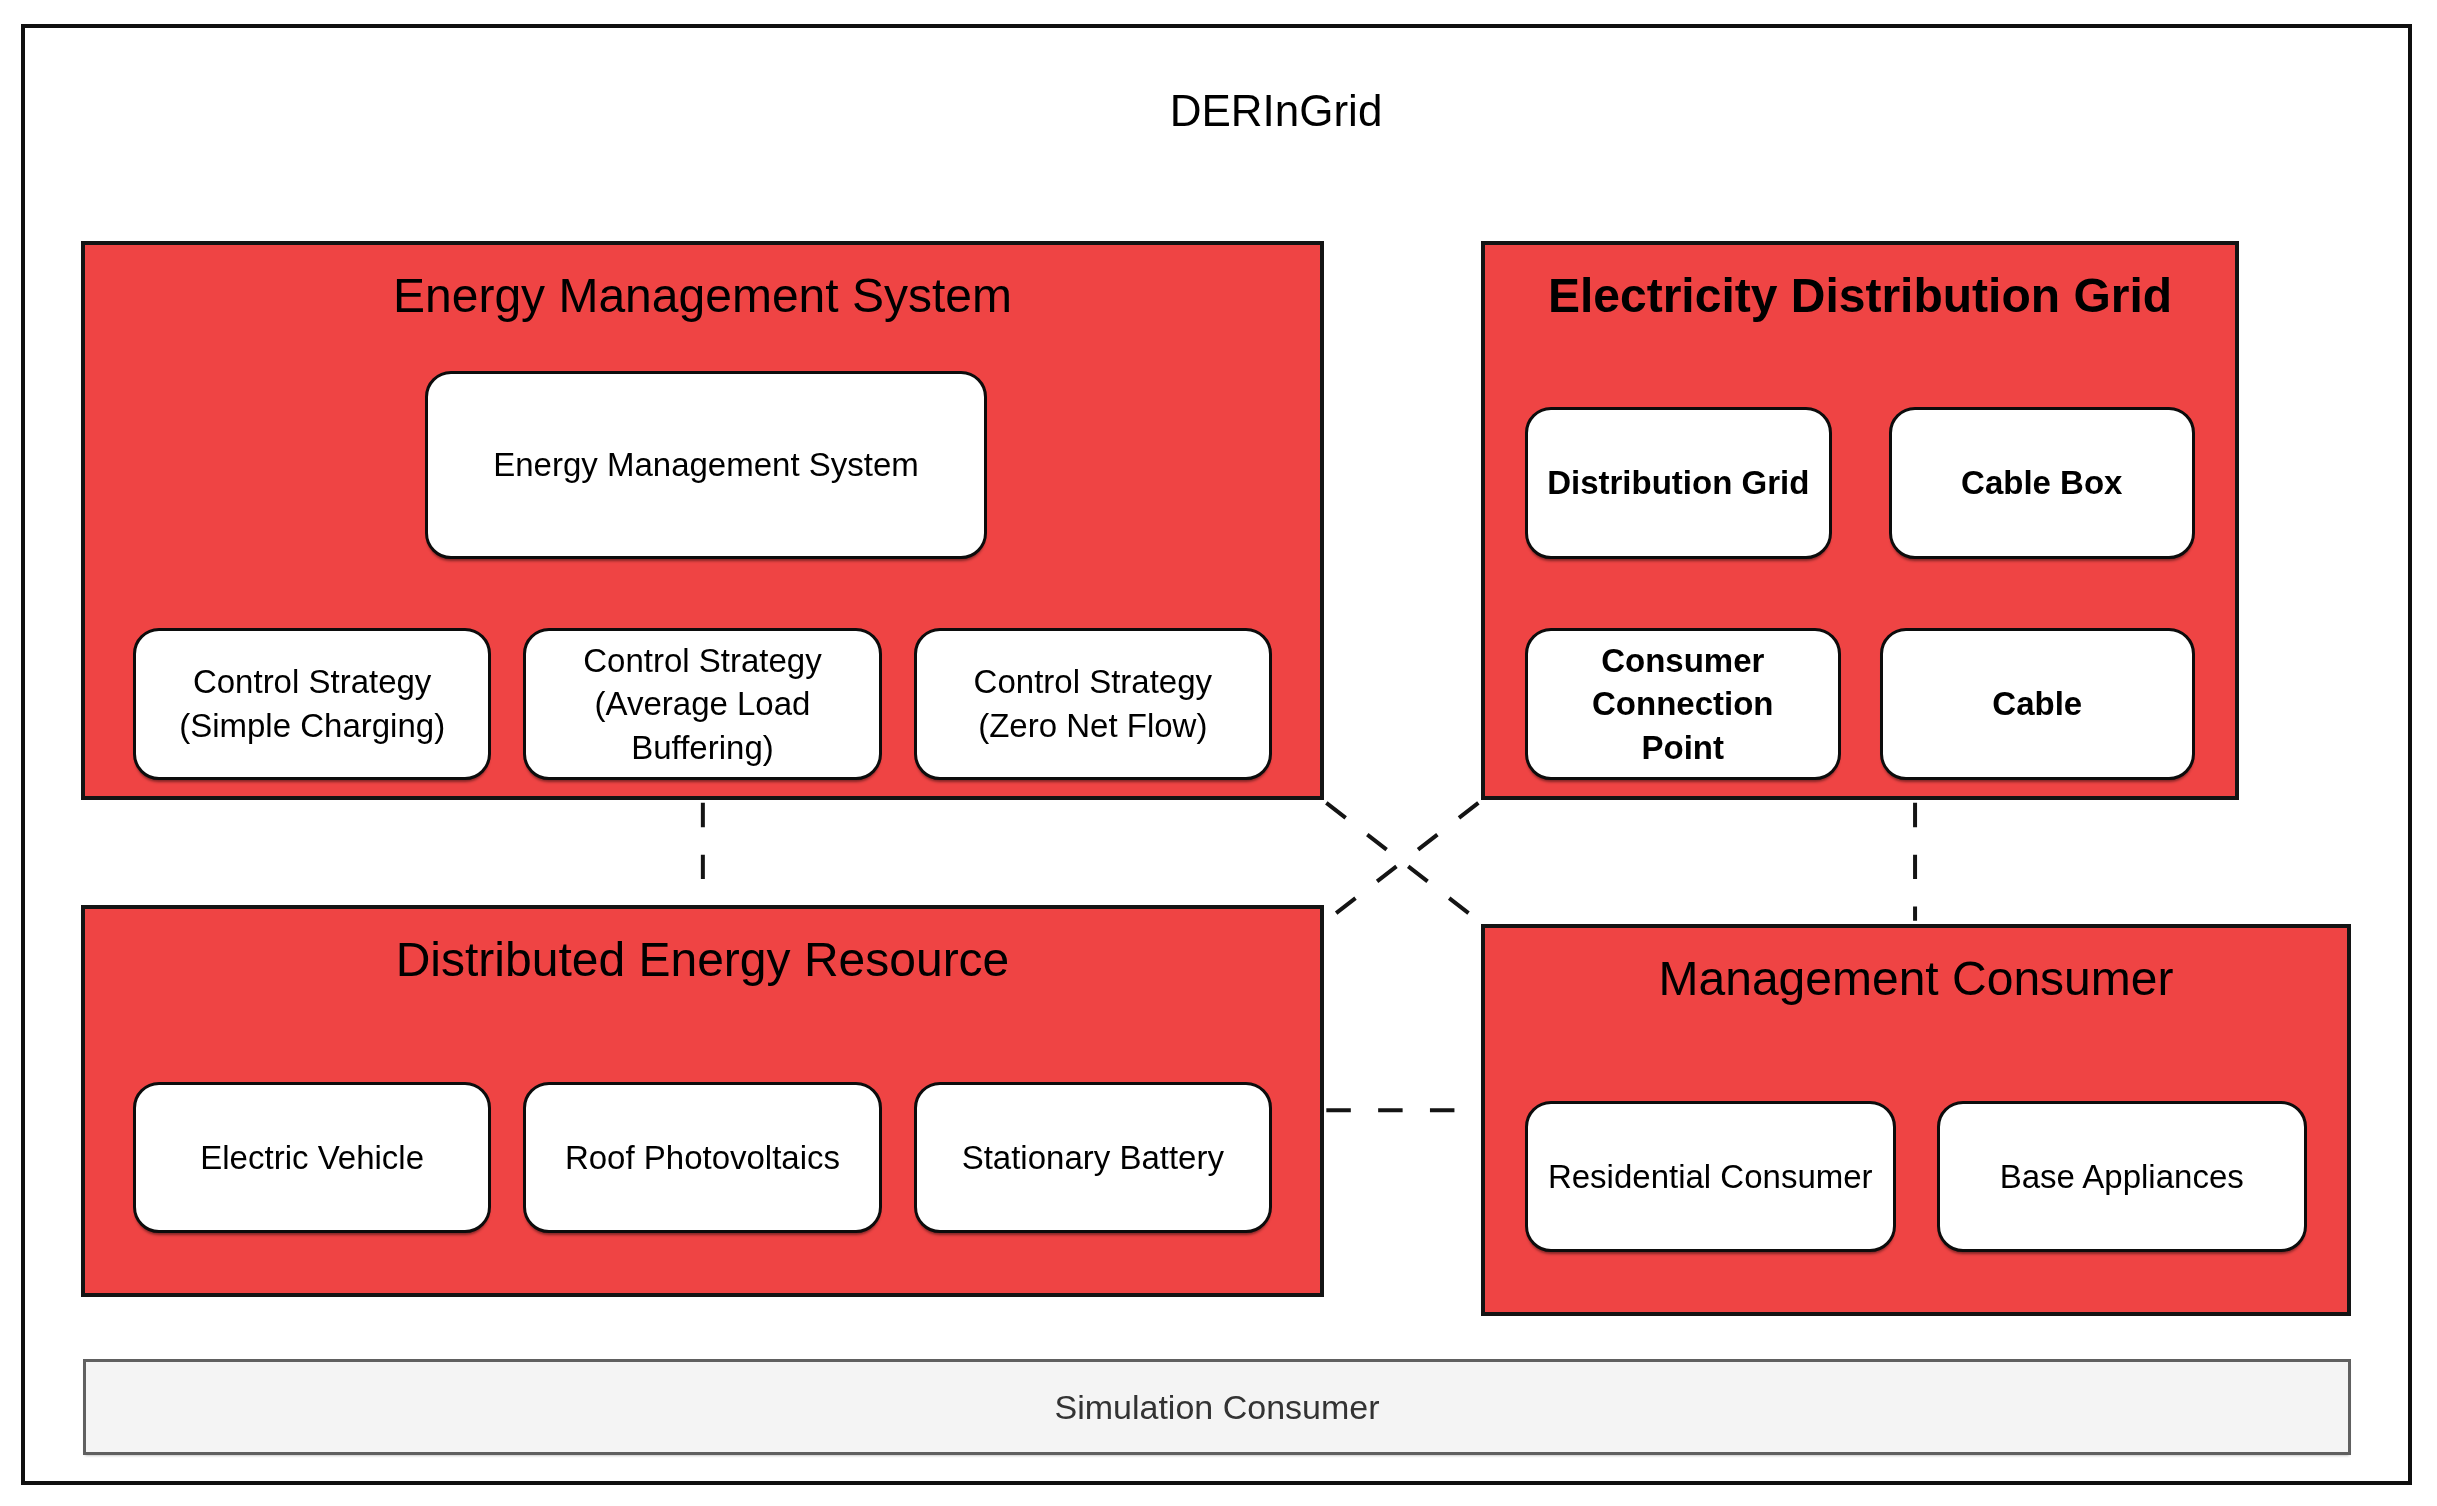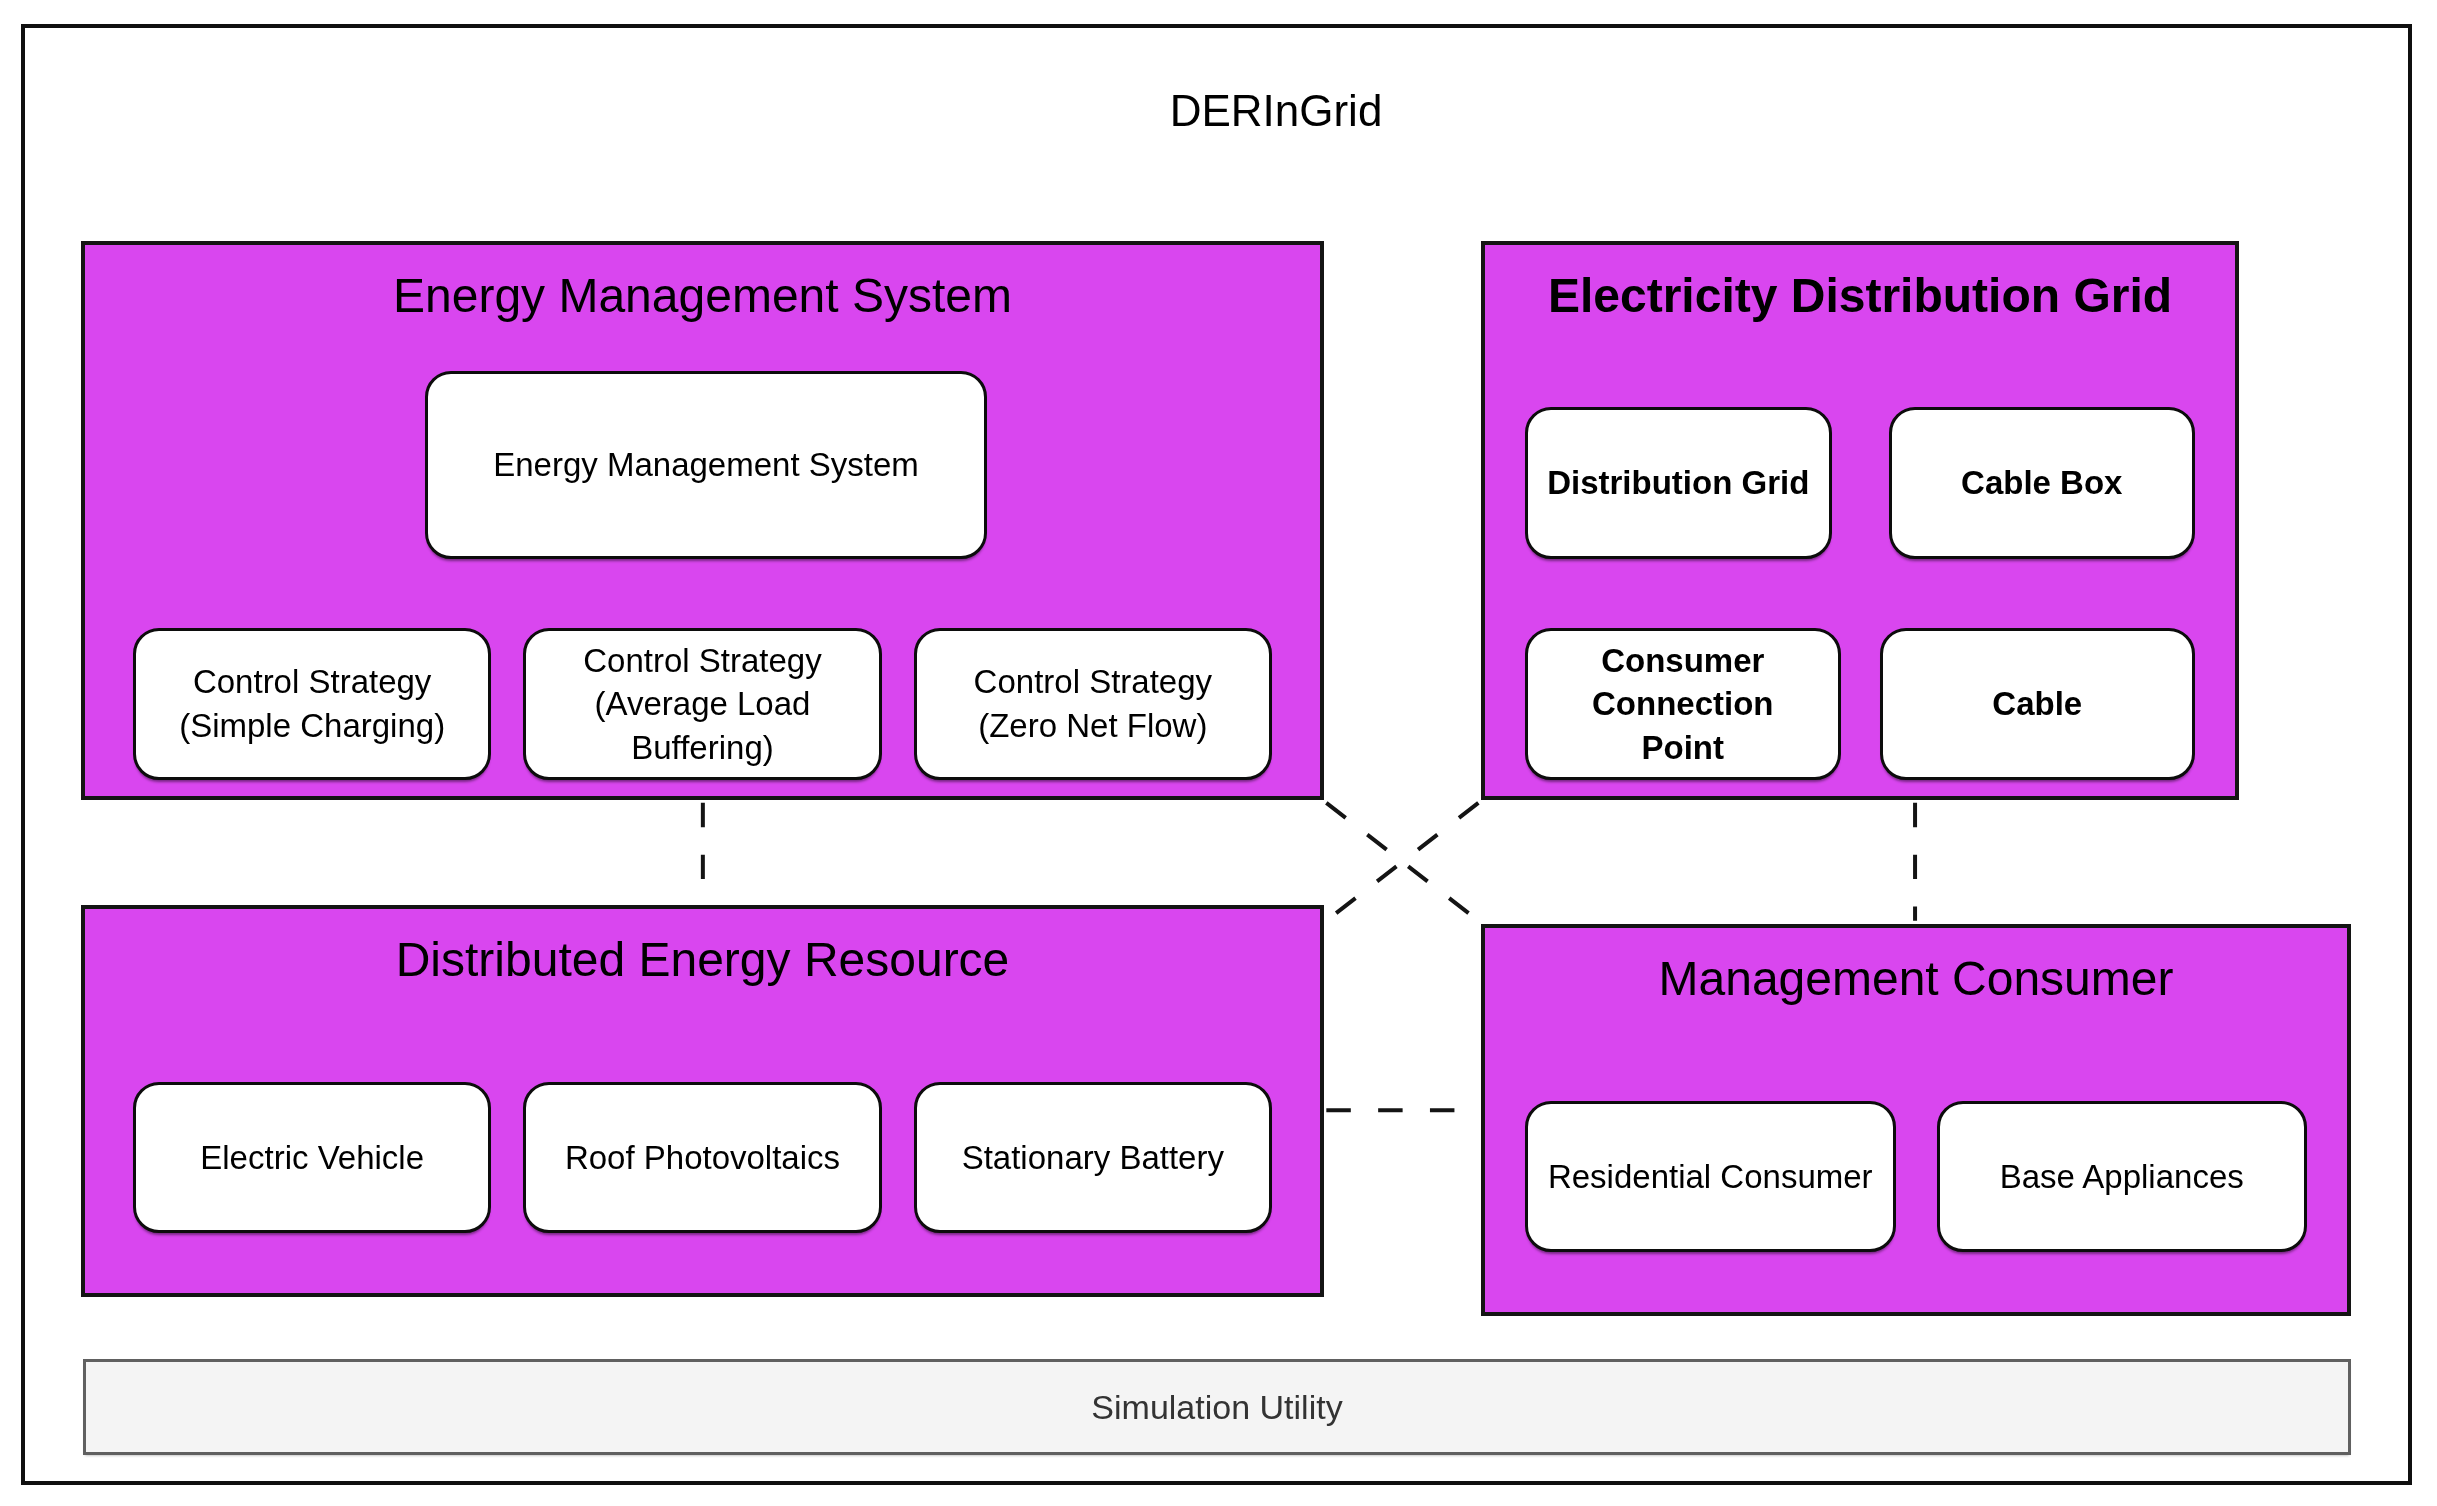--- a/index.html
+++ b/index.html
@@ -28,21 +28,21 @@
     font-size: 44px;
     font-weight: 400;
     line-height: 1.1;
     white-space: nowrap;
     margin: 0;
   }
 
   .panel {
     position: absolute;
     border: 4px solid #141414;
-    background: #d946ef;
+    background: #ef4444;
     box-sizing: border-box;
   }
   .panel-ems { left: 81px;  top: 241px;  width: 1243px; height: 559px; }
   .panel-edg { left: 1481px; top: 241px;  width: 758px; height: 559px; font-weight: bold; }
   .panel-der { left: 81px;  top: 905px; width: 1243px; height: 392px; }
   .panel-ec  { left: 1481px; top: 924px; width: 870px; height: 392px; }
 
   .panel-title {
     text-align: center;
     padding-top: 20.5px;
@@ -162,16 +162,16 @@
 
   <section class="panel panel-ec">
     <div class="panel-title">Management Consumer</div>
     <div class="node-row row-ec">
       <div class="node">Residential Consumer</div>
       <div class="node">Base Appliances</div>
     </div>
   </section>
 
   <div class="sim-bar">
-    <span>Simulation Utility</span>
+    <span>Simulation Consumer</span>
   </div>
 </div>
 
 
 </body></html>

